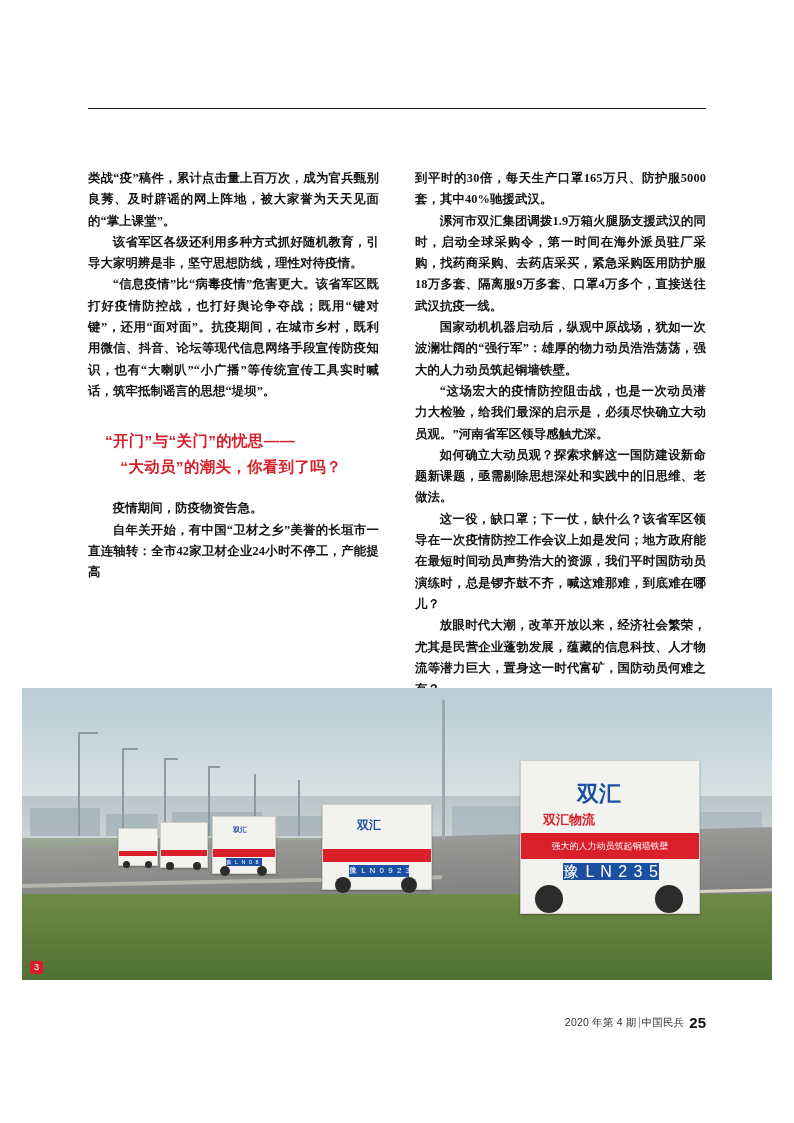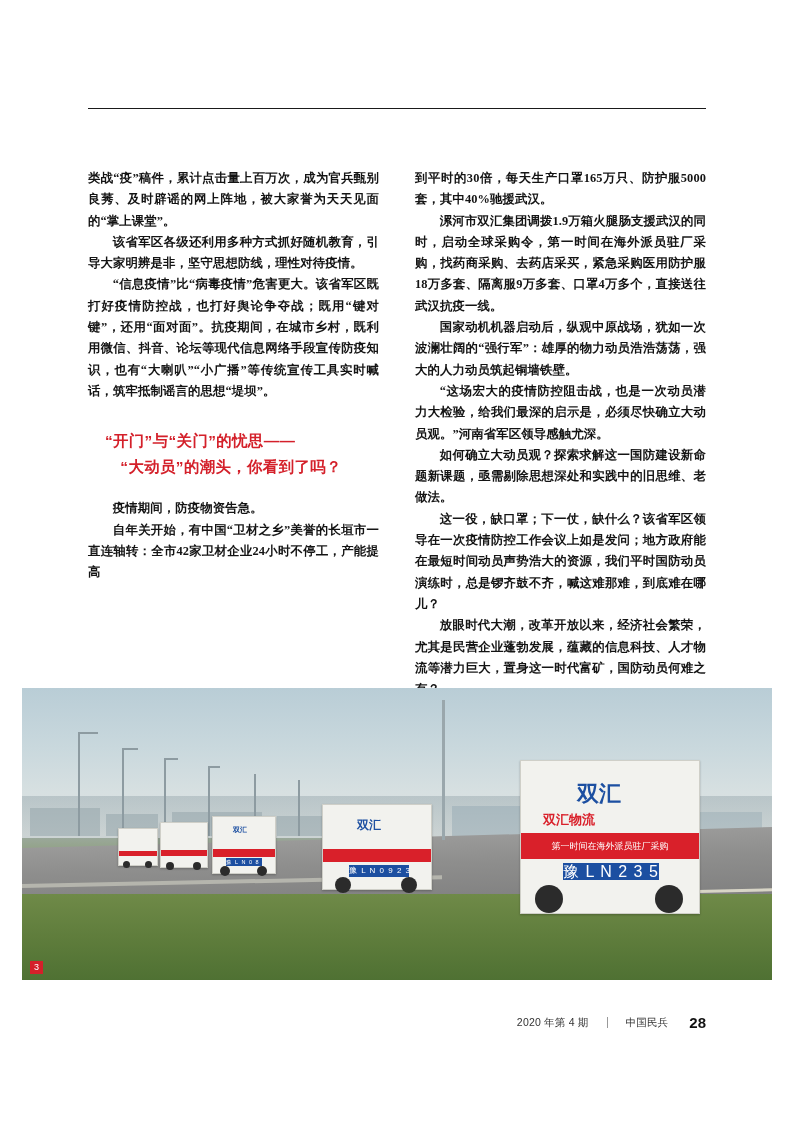--- a/index.html
+++ b/index.html
@@ -231,21 +231,21 @@
     font-family: "Liberation Sans", "DejaVu Sans", sans-serif;
   }
 
   
   .footer {
     position: absolute;
     right: 88px;
     top: 1014px;
     display: flex;
     align-items: center;
-    gap: 18px;
+    gap: 2px;
     font-family: "Liberation Sans", "DejaVu Sans", sans-serif;
   }
   .footer .issue {
     font-size: 10.5px;
     color: #333;
     letter-spacing: 0.2px;
   }
   .footer .sep {
     width: 1px;
     height: 11px;
@@ -354,30 +354,30 @@
         <div class="band" style="top:44px; height:13px;"></div>
         <div class="plate" style="left:26px; top:60px; width:60px; height:12px; font-size:8px; line-height:12px;">豫 L N 0 9 2 3</div>
         <div class="wheel" style="left:12px; top:72px; width:16px; height:16px;"></div>
         <div class="wheel" style="left:78px; top:72px; width:16px; height:16px;"></div>
       </div>
 
       <div class="truck" style="left:498px; top:72px; width:178px; height:152px;">
         <div class="logo" style="left:56px; top:18px; font-size:22px;">双汇</div>
         <div class="logo" style="left:22px; top:50px; font-size:13px; color:#d9202a;">双汇物流</div>
         <div class="band" style="top:72px; height:26px;"></div>
-        <div style="position:absolute; left:6px; top:76px; width:166px; height:18px; color:#fff; font-size:9px; line-height:18px; text-align:center; font-family:'Liberation Sans','DejaVu Sans',sans-serif; white-space:nowrap; overflow:hidden;">第一时间在海外派员驻厂采购</div>
+        <div style="position:absolute; left:6px; top:76px; width:166px; height:18px; color:#fff; font-size:9px; line-height:18px; text-align:center; font-family:'Liberation Sans','DejaVu Sans',sans-serif; white-space:nowrap; overflow:hidden;">强大的人力动员筑起铜墙铁壁</div>
         <div class="plate" style="left:42px; top:102px; width:96px; height:17px; font-size:16px; line-height:17px;">豫 L N 2 3 5 7</div>
         <div class="wheel" style="left:14px; top:124px; width:28px; height:28px;"></div>
         <div class="wheel" style="left:134px; top:124px; width:28px; height:28px;"></div>
       </div>
 
       <div class="photo-num">3</div>
     </div>
   </div>
 
   <div class="footer">
     <span class="issue">2020 年第 4 期</span>
     <span class="sep"></span>
     <span class="mag">中国民兵</span>
-    <span class="pageno">28</span>
+    <span class="pageno">25</span>
   </div>
 
 </div>
 
 </body></html>

